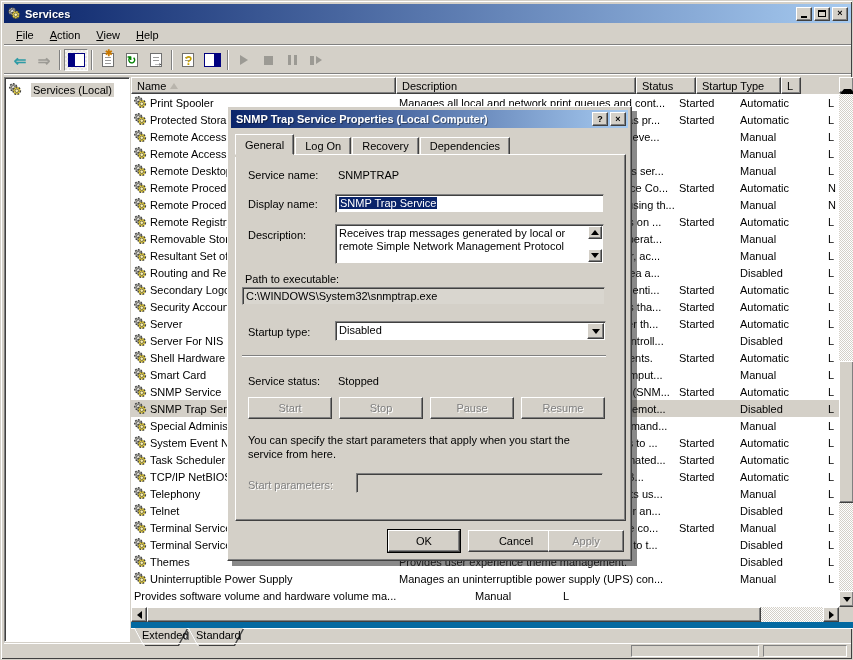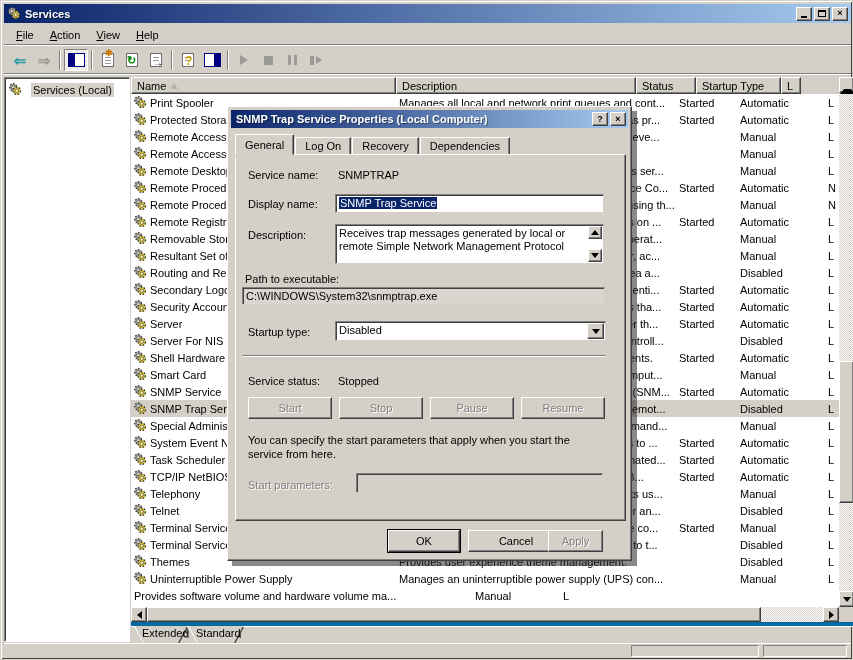--- a/index.html
+++ b/index.html
@@ -96,21 +96,21 @@
   .vscroll .dn { position:absolute; bottom:0; left:0; width:15px; height:16px; }
   .hscroll { position:absolute; left:0; bottom:0; width:708px; height:15px;
     background:repeating-conic-gradient(#fff 0 25%, #d4d0c8 0 50%) 0 0/2px 2px; }
   .hscroll .lf { position:absolute; left:0; top:0; width:16px; height:15px; }
   .hscroll .thumb { position:absolute; left:16px; top:0; width:614px; height:15px; background:#d4d0c8;
     border:1px solid; border-color:#fff #404040 #404040 #fff; box-shadow: inset -1px -1px 0 #808080; }
   .hscroll .rt { position:absolute; right:0; top:0; width:16px; height:15px; }
 
   
   .viewtabs { position:absolute; left:130px; top:621px; width:723px; height:20px;
-    border-top:4px solid #0369a1; box-shadow:0 1px 0 #fff inset; padding-left:4px; display:flex; }
+    border-top:6px solid #0369a1; box-shadow:0 1px 0 #fff inset; padding-left:4px; display:flex; }
   .vtab { position:relative; height:0; border-top:17px solid #d4d0c8;
     border-left:9px solid transparent; border-right:9px solid transparent;
     filter: drop-shadow(1px 1px 0 #404040) drop-shadow(-1px 0 0 #fff); margin-right:2px; }
   .vtab span { position:absolute; top:-16px; left:-2px; white-space:nowrap; transform:translateX(0); }
   .vtab.w1 { width:52px; } .vtab.w2 { width:54px; }
 
   
   .statusbar { position:absolute; left:3px; top:642px; width:847px; height:15px;
     border-top:1px solid #fff; display:flex; justify-content:flex-end; align-items:center; gap:4px; padding-right:4px; }
   .spanel { height:12px; border:1px solid; border-color:#808080 #fff #fff #808080; }
@@ -811,16 +811,16 @@
     <span class="btn disabled" style="left:202px;top:290px;width:84px">Pause</span>
     <span class="btn disabled" style="left:293px;top:290px;width:84px">Resume</span>
 
     <span class="note" style="left:20px;top:326px;width:356px">You can specify the start parameters that apply when you start the service from here.</span>
 
     <span class="dlbl gray-txt" style="left:20px;top:372px">Start parameters:</span>
     <span class="field" style="left:128px;top:366px;width:247px;height:20px;background:#d4d0c8"><span></span></span>
 
     <span class="btn default" style="left:160px;top:423px;width:72px">OK</span>
     <span class="btn" style="left:240px;top:423px;width:96px">Cancel</span>
-    <span class="btn disabled" style="left:320px;top:423px;width:55px">Apply</span>
+    <span class="btn disabled" style="left:320px;top:423px;width:76px">Apply</span>
   </div>
 
 </div>
 
 </body></html>

